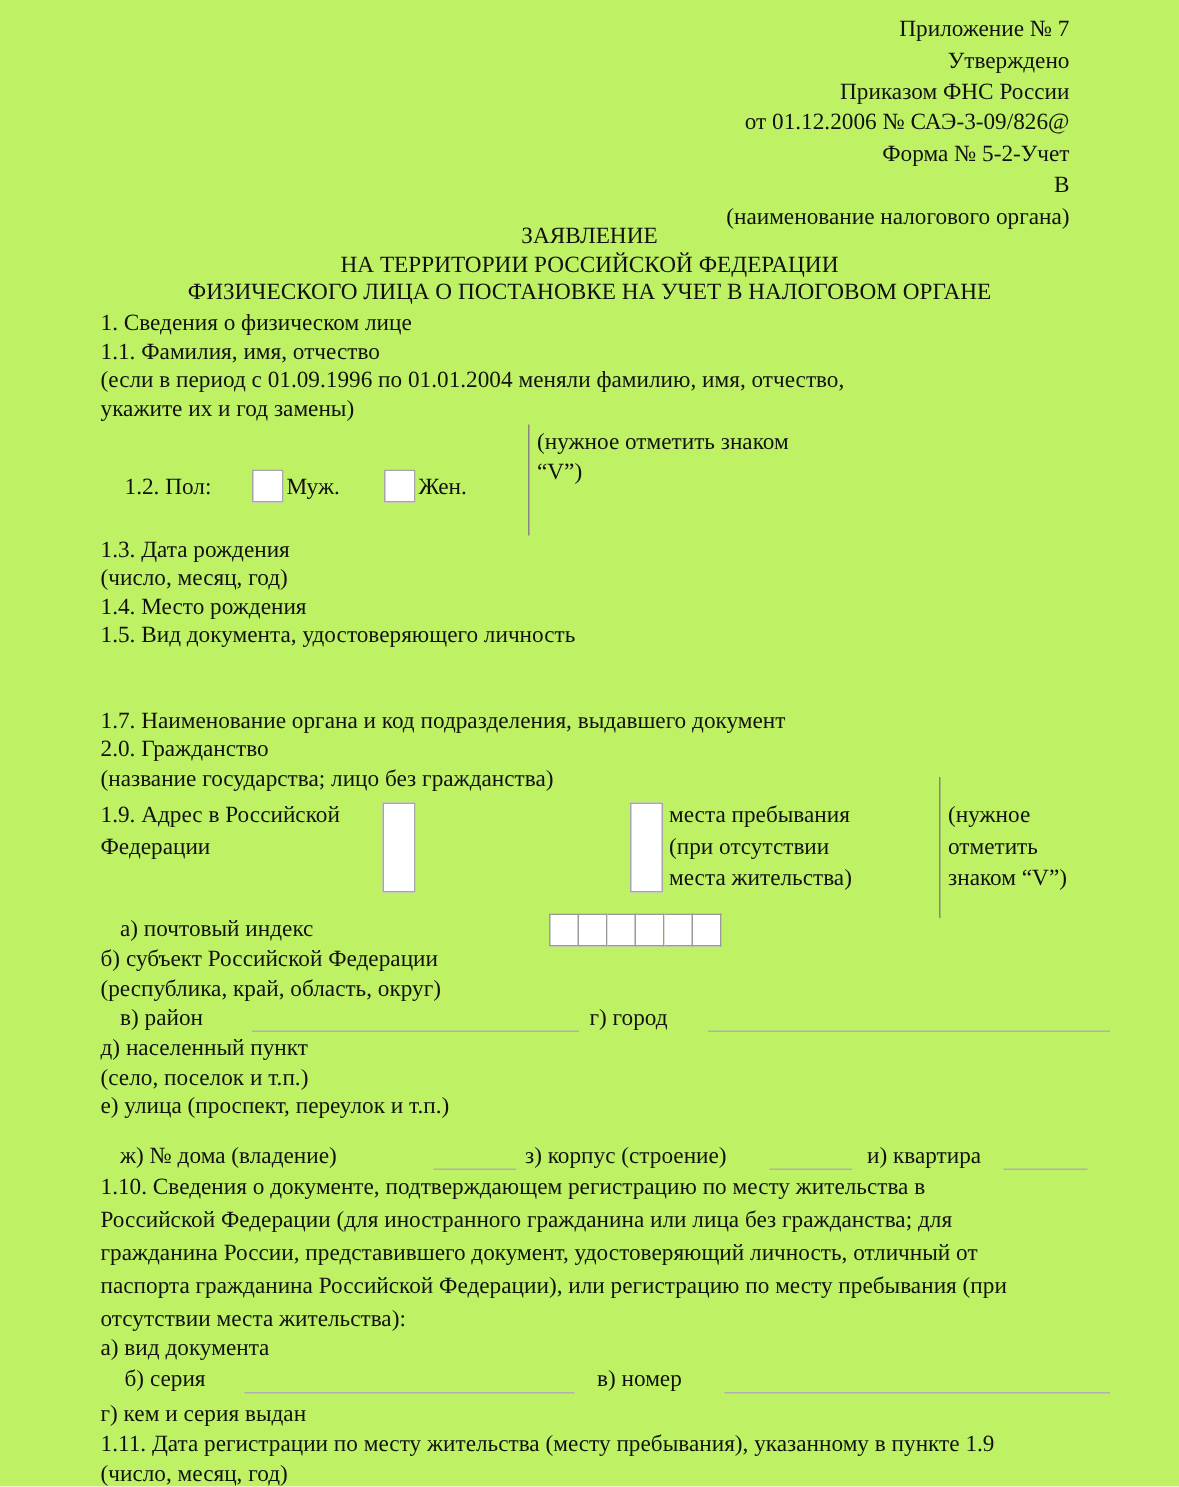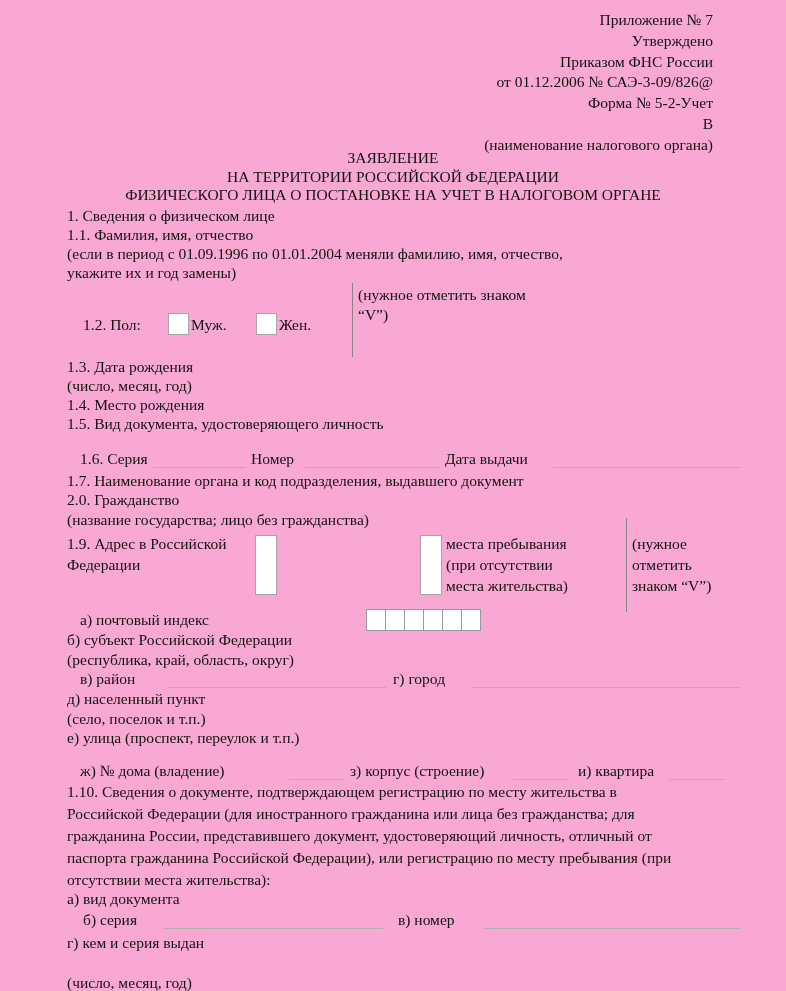--- a/index.html
+++ b/index.html
@@ -1,19 +1,19 @@
 <!DOCTYPE html>
 <html><head>
 <meta charset="utf-8">
 <style>
   html,body{margin:0;padding:0;background:#ffffff;}
   .page{
     position:relative;
     width:786px;height:991px;
-    background:#f9a8d4;
+    background:#bef264;
     font-family:"Liberation Serif","DejaVu Serif",serif;
     font-size:15.5px;
     color:#111111;
     overflow:hidden;
   }
   .t{position:absolute;white-space:nowrap;line-height:18px;}
   .hdr{
     position:absolute;top:10px;right:73px;
     text-align:right;line-height:20.8px;white-space:nowrap;
   }
@@ -67,28 +67,20 @@
     <span class="t" style="left:178px;top:3px">Муж.</span>
     <span class="cb" style="left:243px;top:0;width:21px;height:22px"></span>
     <span class="t" style="left:266px;top:3px">Жен.</span>
   </div>
 
   <div class="t" style="left:67px;top:358px">1.3. Дата рождения</div>
   <div class="t" style="left:67px;top:377px">(число, месяц, год)</div>
   <div class="t" style="left:67px;top:396px">1.4. Место рождения</div>
   <div class="t" style="left:67px;top:415px">1.5. Вид документа, удостоверяющего личность</div>
 
-  <div class="row" style="top:450px">
-    <span class="t" style="left:67px;top:0">1.6. Серия</span>
-    <span class="ul" style="left:140px;top:0;width:93px"></span>
-    <span class="t" style="left:238px;top:0">Номер</span>
-    <span class="ul" style="left:292px;top:0;width:135px"></span>
-    <span class="t" style="left:432px;top:0">Дата выдачи</span>
-    <span class="ul" style="left:540px;top:0;width:188px"></span>
-  </div>
 
   <div class="t" style="left:67px;top:472px">1.7. Наименование органа и код подразделения, выдавшего документ</div>
   <div class="t" style="left:67px;top:491px">2.0. Гражданство</div>
   <div class="t" style="left:67px;top:511px">(название государства; лицо без гражданства)</div>
 
   <div class="t" style="left:67px;top:533px;line-height:21px;white-space:normal;width:180px">
     <div>1.9. Адрес в Российской</div>
     <div>Федерации</div>
   </div>
   <div class="cb" style="left:255px;top:535px;width:22px;height:60px"></div>
@@ -148,15 +140,16 @@
   <div class="t" style="left:67px;top:890px">а) вид документа</div>
 
   <div class="row" style="top:911px">
     <span class="t" style="left:70px;top:0">б) серия</span>
     <span class="ul" style="left:150px;top:0;width:220px"></span>
     <span class="t" style="left:385px;top:0">в) номер</span>
     <span class="ul" style="left:470px;top:0;width:257px"></span>
   </div>
 
   <div class="t" style="left:67px;top:934px">г) кем и серия выдан</div>
+  <div class="t" style="left:67px;top:954px">1.11. Дата регистрации по месту жительства (месту пребывания), указанному в пункте 1.9</div>
   <div class="t" style="left:67px;top:974px">(число, месяц, год)</div>
 
 </div>
 
 </body></html>

